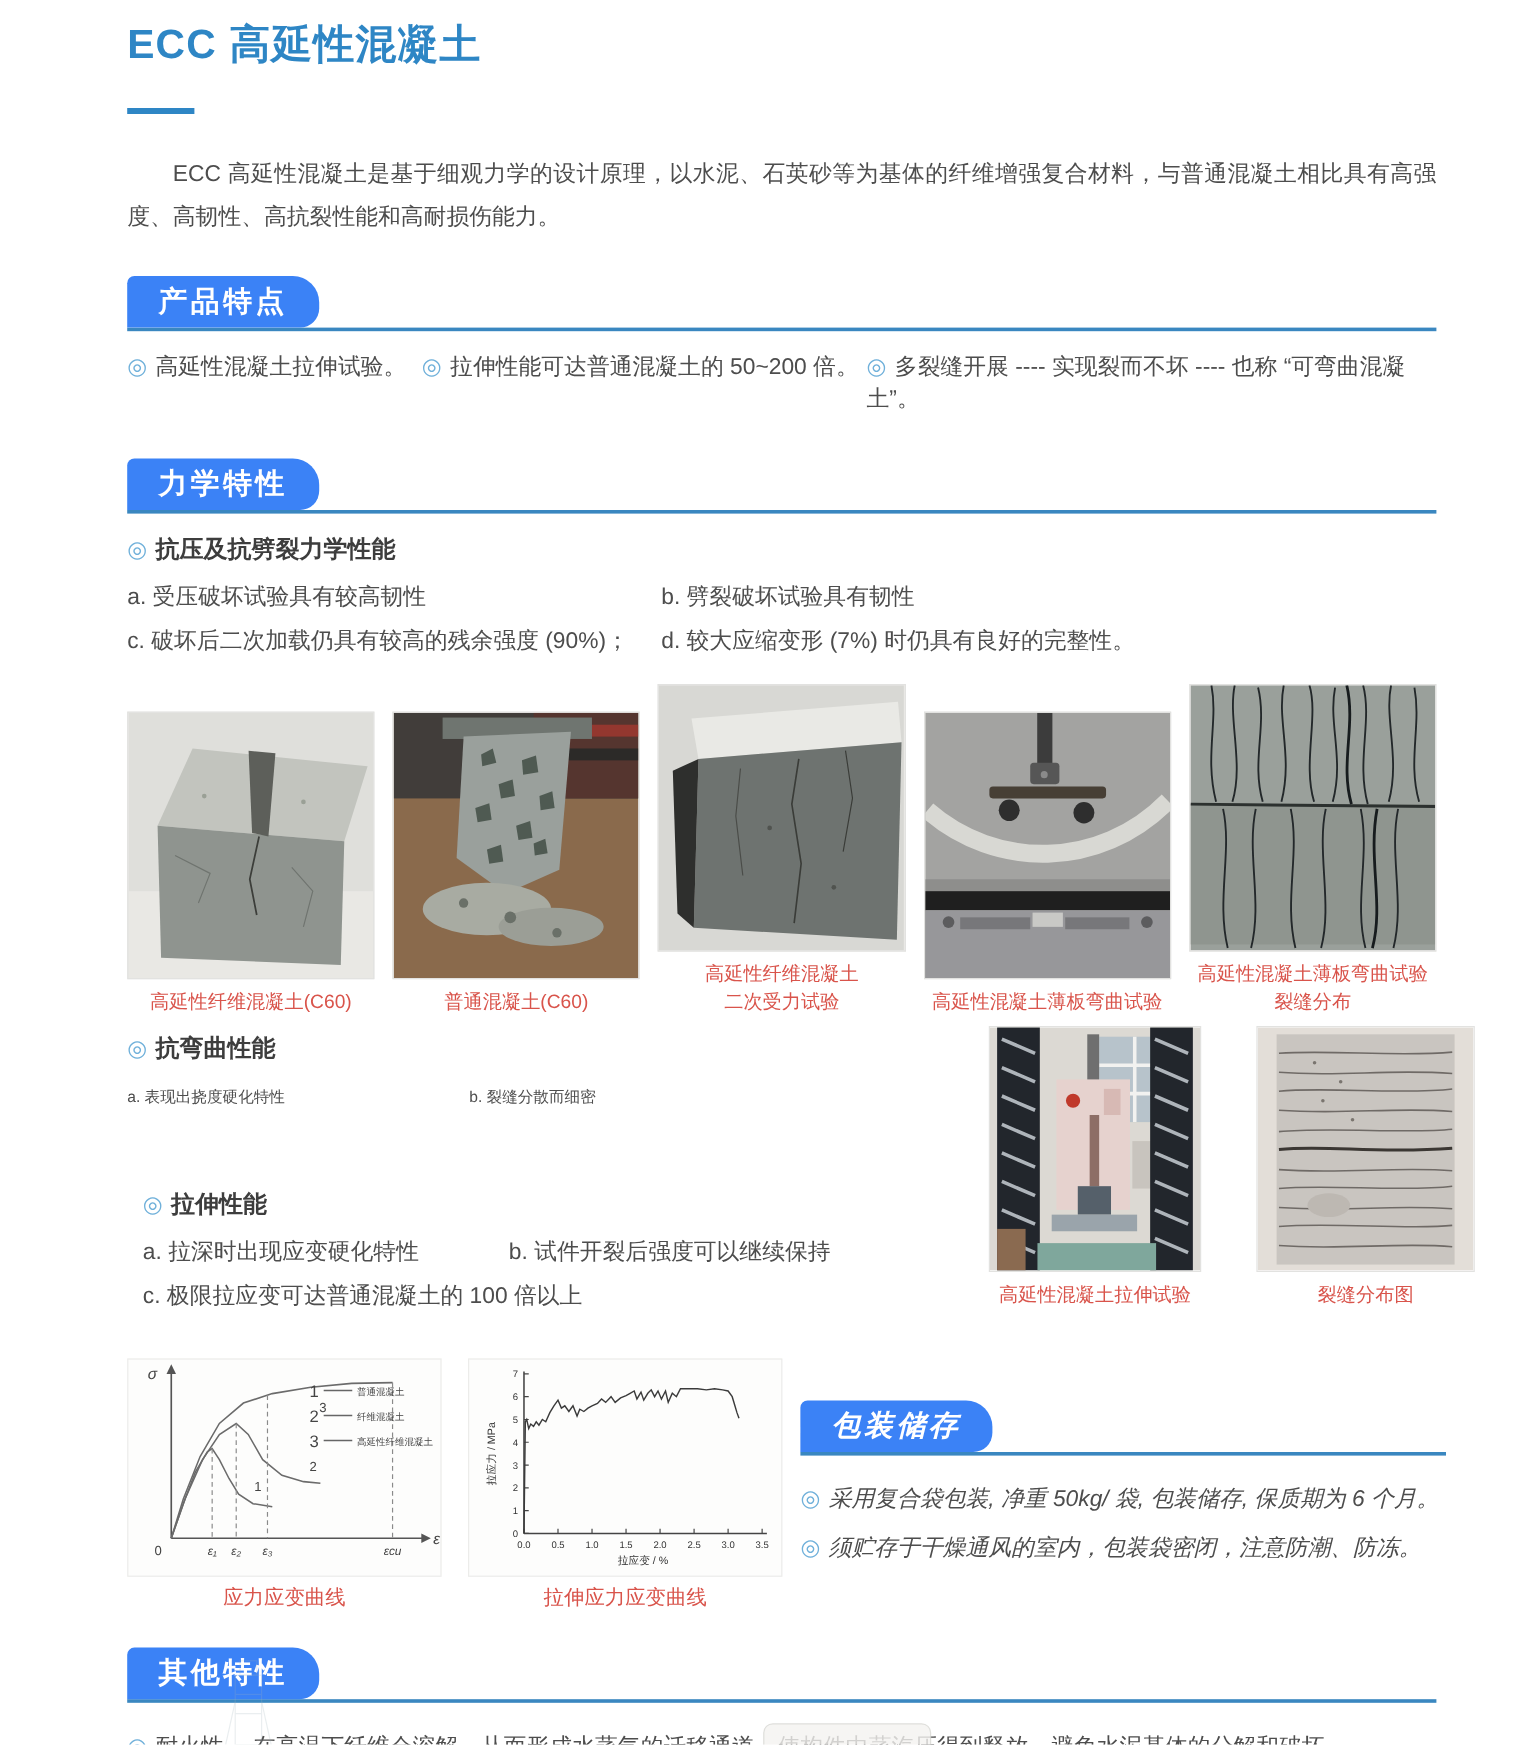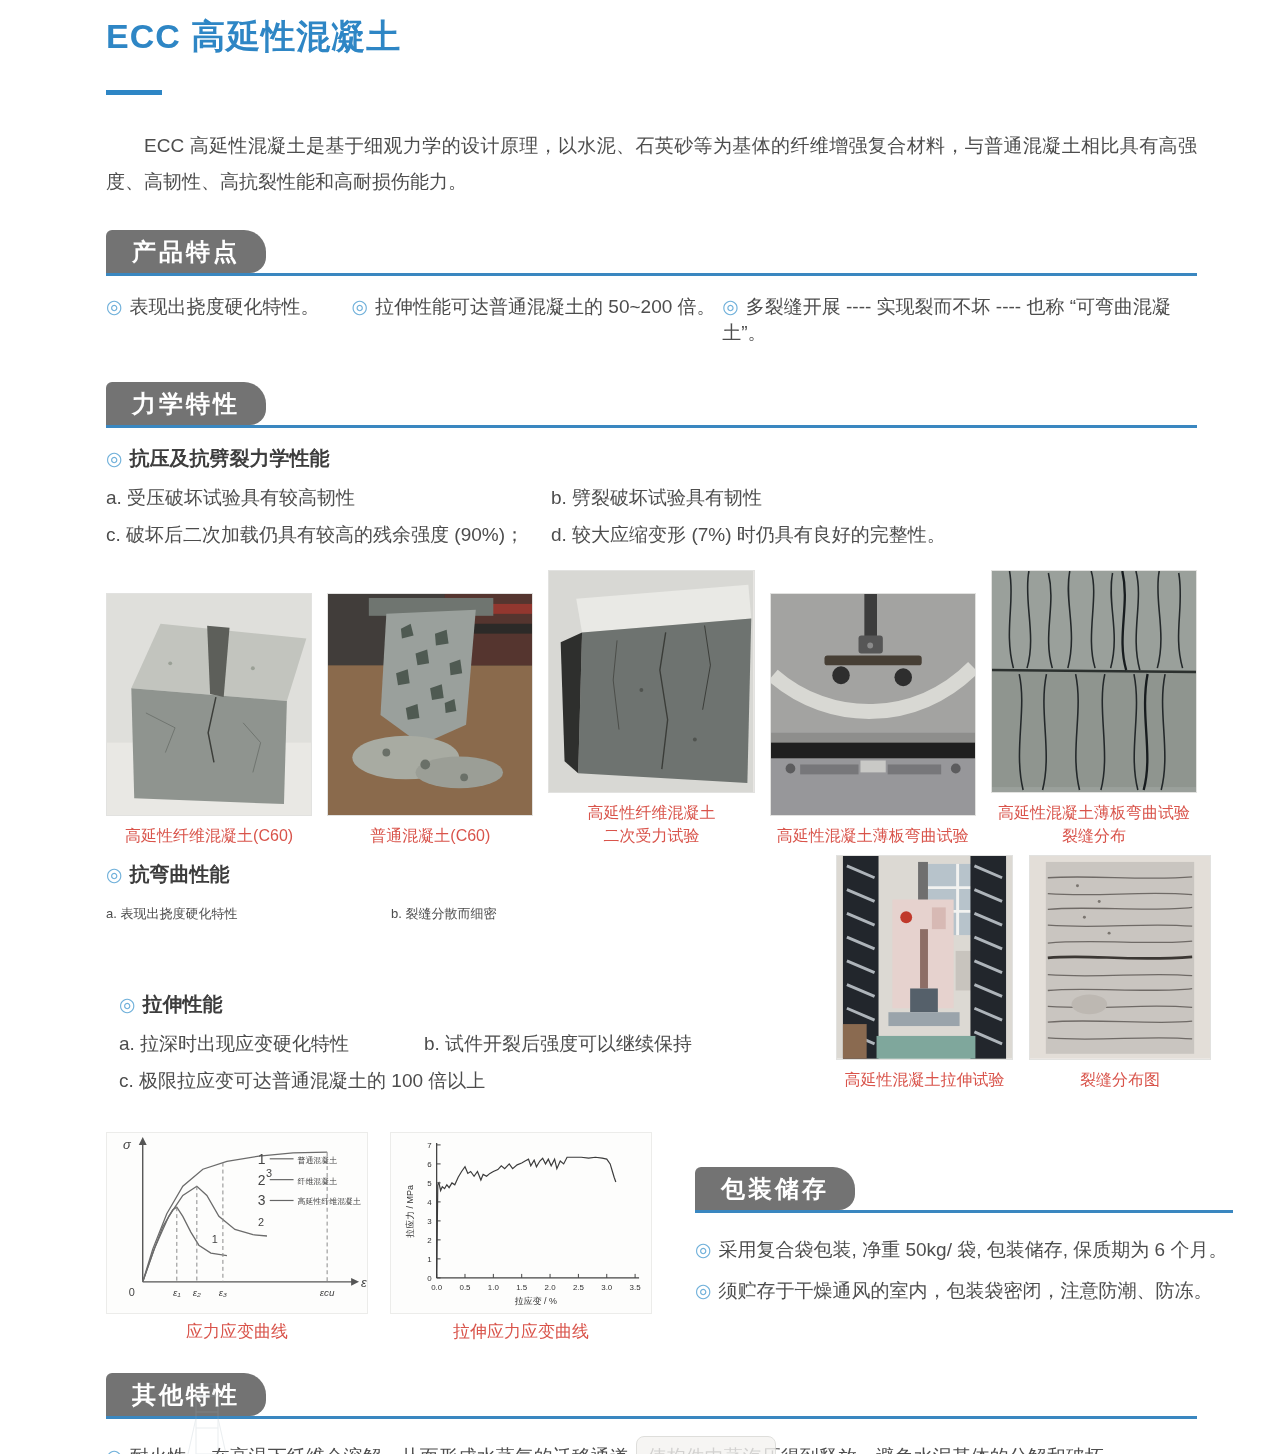--- a/index.html
+++ b/index.html
@@ -14,21 +14,21 @@
 
   
   .page-title { font-size:34px; font-weight:bold; color:#2e86c5; letter-spacing:1px; }
   .title-dash { width:56px; height:5px; background:#2e86c5; margin-top:30px; }
 
   .intro { margin-top:33px; font-size:19px; line-height:36px; text-indent:2em; color:#4d4d4d; text-align:justify; }
 
   
   .sec-head { border-bottom:3px solid #3a87c0; margin-top:0; line-height:0; }
   .badge {
-    display:inline-block; background:#737373; color:#ffffff;
+    display:inline-block; background:#3b82f6; color:#ffffff;
     font-size:24px; font-weight:bold; letter-spacing:3px;
     line-height:1; padding:10px 26px 9px 26px;
     border-radius:6px 22px 16px 0;
   }
 
   .bullet { font-size:19px; line-height:26px; color:#4d4d4d; }
   .mark { color:#6fb0da; margin-right:7px; font-size:19px; }
   .sub-head { font-size:20px; font-weight:bold; color:#3d3d3d; }
 
   
@@ -47,29 +47,29 @@
   .caption { margin-top:8px; text-align:center; color:#d9544b; font-size:16px; line-height:23px; }
 
   
   .mid { position:relative; height:492px; margin-top:8px; }
   .blk-bending { position:absolute; left:0; top:6px; width:620px; }
   .blk-tensile { position:absolute; left:13px; top:136px; width:660px; }
   .gridB { display:grid; grid-template-columns:285px auto; margin-top:13px; font-size:13px; line-height:26px; }
   .gridT { display:grid; grid-template-columns:305px auto; row-gap:11px; margin-top:13px; font-size:19px; line-height:26px; }
   .full { grid-column:1 / span 2; }
 
-  .photos2 { position:absolute; left:718px; top:0; display:flex; gap:16px;margin-left:12px; }
+  .photos2 { position:absolute; left:718px; top:0; display:flex; gap:46px; }
   .fig2 .imgbox { border:1px solid #e2e2e0; height:205px; overflow:hidden; }
   .fig2 svg { display:block; }
 
   .charts { position:absolute; left:0; top:277px; display:flex; gap:22px; }
   .chartfig .imgbox { width:262px; height:182px; border:1px solid #ececea; background:#fdfdfc; }
   .chartfig .caption { font-size:17px; margin-top:6px; }
 
-  .packaging { position:absolute; left:589px; top:312px; width:538px; }
+  .packaging { position:absolute; left:561px; top:312px; width:538px;font-style:italic; }
   .pack-bullets { margin-top:23px; }
   .pack-bullets .bullet { margin-top:14px; line-height:27px; }
 
   
   .other-bullets { margin-top:24px; }
   .other-bullets .bullet { margin-top:15px; line-height:27px; }
 
   .watermark { position:absolute; left:152px; top:1378px; opacity:0.22; }
   .ghost-pill { position:absolute; left:620px; top:1436px; width:140px; height:30px;
     border:1px solid #d7d7d3; border-radius:8px 8px 0 0; background:#f4f3f1; opacity:0.8; }
@@ -83,21 +83,21 @@
     <h1 class="page-title">ECC 高延性混凝土</h1>
     <div class="title-dash"></div>
 
     <p class="intro">ECC 高延性混凝土是基于细观力学的设计原理，以水泥、石英砂等为基体的纤维增强复合材料，与普通混凝土相比具有高强度、高韧性、高抗裂性能和高耐损伤能力。</p>
 
     <section style="margin-top:30px;">
       <div class="sec-head">
         <span class="badge">产品特点</span>
       </div>
       <div class="feat-row">
-        <div class="bullet b1"><span class="mark">◎</span><span>表现出挠度硬化特性。</span></div>
+        <div class="bullet b1"><span class="mark">◎</span><span>高延性混凝土拉伸试验。</span></div>
         <div class="bullet b2"><span class="mark">◎</span><span>拉伸性能可达普通混凝土的 50~200 倍。</span></div>
         <div class="bullet"><span class="mark">◎</span><span>多裂缝开展 ---- 实现裂而不坏 ---- 也称 “可弯曲混凝土”。</span></div>
       </div>
     </section>
 
     <section style="margin-top:36px;">
       <div class="sec-head">
         <span class="badge">力学特性</span>
       </div>
 

